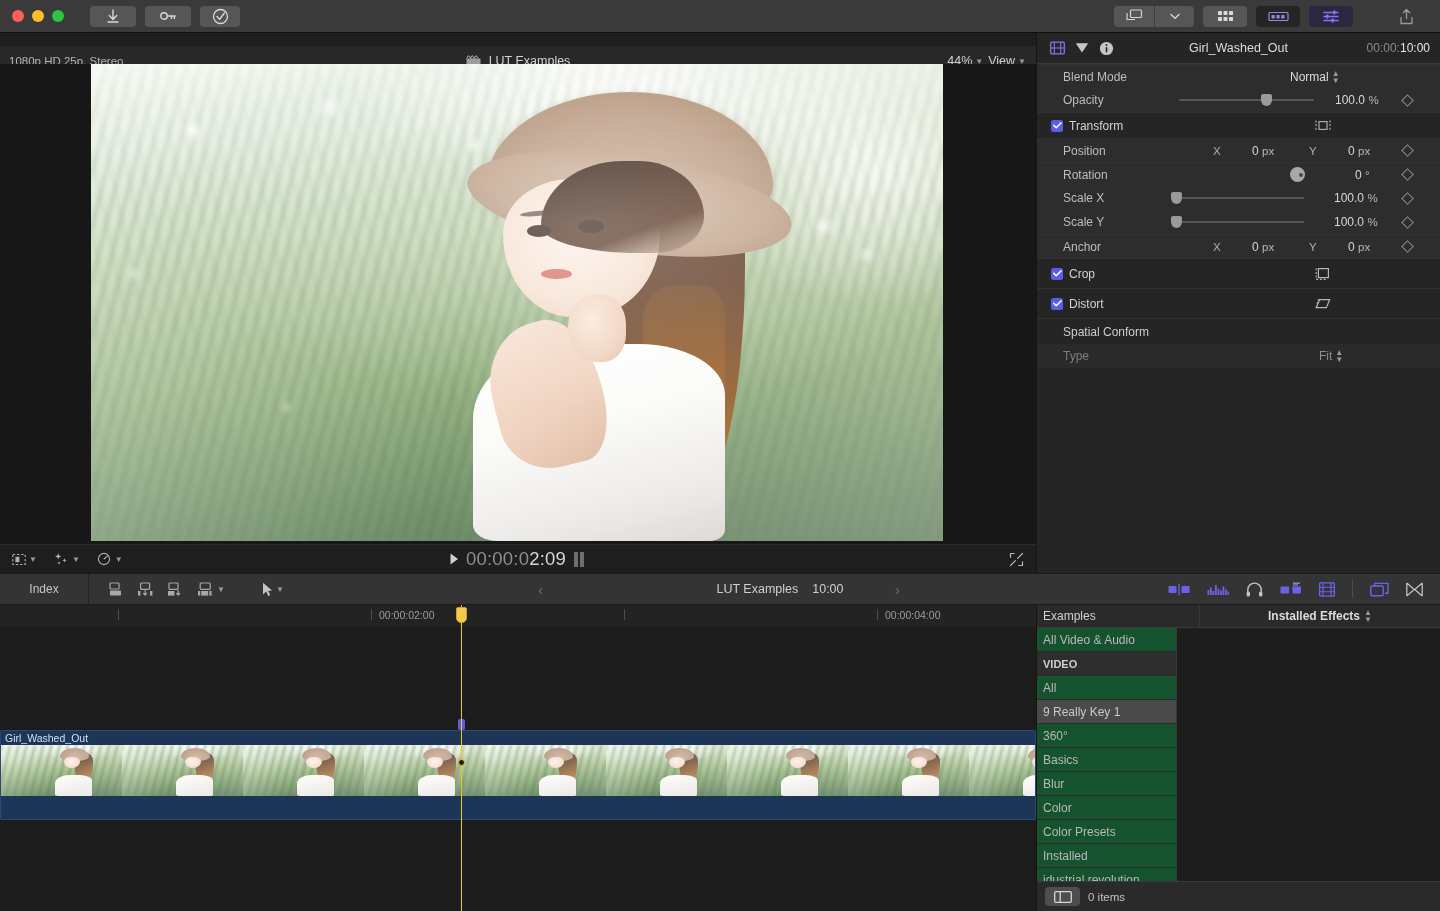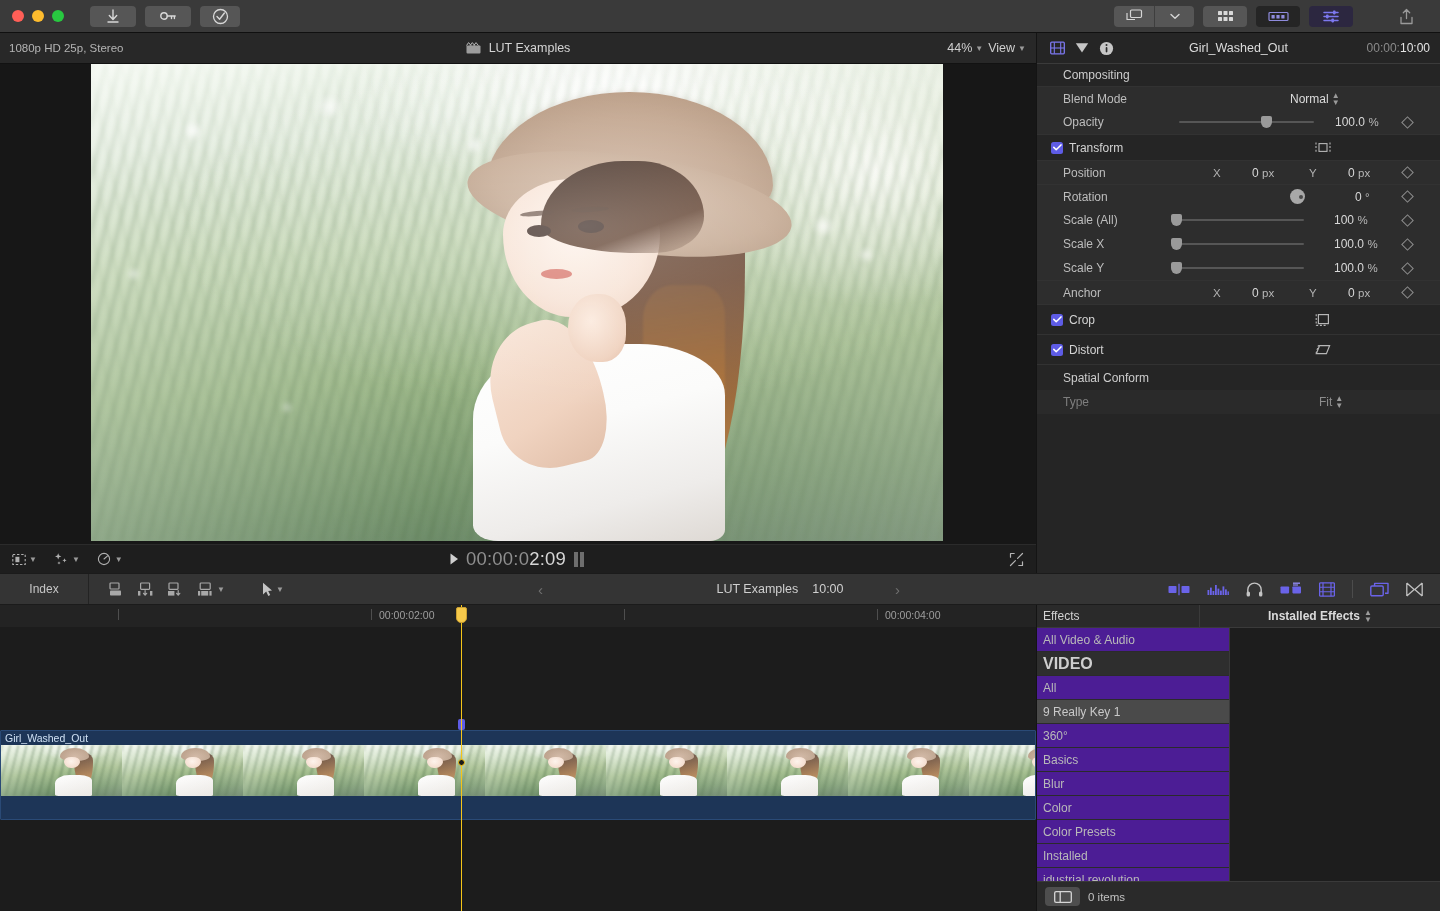--- a/index.html
+++ b/index.html
@@ -38,21 +38,21 @@
   .tb-left-btns { display: flex; gap: 9px; margin-left: 26px; }
   .tb-right-btns { position: absolute; right: 0; display: flex; align-items: center; gap: 9px; padding-right: 12px; }
 
   .seg { display: flex; }
   .seg .tbtn { border-radius: 0; }
   .seg .tbtn:first-child { border-radius: 4px 0 0 4px; }
   .seg .tbtn:last-child { border-radius: 0 4px 4px 0; border-left: 1px solid #3e3e3e; }
 
   
   .viewer-head {
-    position: absolute; left: 0; top: 33px; width: 1036px; height: 31px;
+    position: absolute; left: 0; top: 46px; width: 1036px; height: 31px;
     background: #282828; border-bottom: 1px solid #121212;
     display: flex; align-items: center;
   }
   .vh-left { font-size: 11.5px; color: #b4b4b4; margin-left: 9px; }
   .vh-center {
     position: absolute; left: 0; right: 0; display: flex;
     align-items: center; justify-content: center; gap: 8px;
     font-size: 12.5px; color: #d4d4d4; pointer-events: none;
   }
   .vh-right {
@@ -374,27 +374,27 @@
   .fx-h-left {
     width: 163px; display: flex; align-items: center; padding-left: 6px;
     font-size: 12px; color: #d2d2d2; border-right: 1px solid #3a3a3a; background: #2a2a2a;
   }
   .fx-h-right {
     flex: 1; display: flex; align-items: center; justify-content: center; gap: 4px;
     font-size: 12px; color: #dadada; background: #2a2a2a; font-weight: bold;
   }
   .fx-cols { position: absolute; left: 0; top: 23px; right: 0; bottom: 30px; display: flex; }
   .fx-list {
-    width: 193px; border-right: 1px solid #3a3a3a; overflow: hidden; background: #4c1d95;
+    width: 140px; border-right: 1px solid #3a3a3a; overflow: hidden; background: #14532d;
   }
   .fx-item {
     height: 24px; display: flex; align-items: center; padding-left: 6px;
     font-size: 12px; color: #b9b9b9; border-bottom: 1px solid #2b2b2b;
   }
-  .fx-item.header { background: #2e2e2e; color: #cfcfcf; font-weight: bold; font-size: 16px; }
+  .fx-item.header { background: #2e2e2e; color: #cfcfcf; font-weight: bold; font-size: 11px; }
   .fx-item.sel { background: #4a4a4a; color: #c9c9c9; }
   .fx-grid { flex: 1; background: #1d1d1d; }
   .fx-bottom {
     position: absolute; left: 0; right: 0; bottom: 0; height: 30px;
     background: #2a2a2a; border-top: 1px solid #3a3a3a;
     display: flex; align-items: center; padding: 0 8px; gap: 8px;
   }
   .fx-sidebtn {
     width: 35px; height: 19px; background: #4e4e4e; border-radius: 4px;
     display: flex; align-items: center; justify-content: center; color: #d6d6d6;
@@ -631,21 +631,20 @@
               <circle cx="7.5" cy="7.5" r="6.6" fill="#c6c6c6"></circle>
               <rect x="6.7" y="6.1" width="1.7" height="5.3" rx="0.8" fill="#2c2c2c"></rect>
               <circle cx="7.5" cy="4.1" r="1" fill="#2c2c2c"></circle>
             </svg>
         </span>
       </div>
       <div class="insp-title">Girl_Washed_Out</div>
       <div class="insp-dur"><span class="dim">00:00:</span><span class="lit">10:00</span></div>
     </div>
 
-    <div class="sect-head">Compositing</div>
 
     <div class="row band row-sep">
       <div class="row-label">Blend Mode</div>
       <div style="position:absolute;left:253px;" class="popup">
         <span>Normal</span>
         <span class="updown">
             <span>▲</span>
             <span>▼</span>
           </span>
       </div>
@@ -695,30 +694,20 @@
     <div class="row band row-sep">
       <div class="row-label">Rotation</div>
       <div class="dial" style="left:253px; top:4px;"></div>
       <span style="position:absolute;left:318px">
         <span class="num">0</span>
         <span class="unit">°</span>
       </span>
       <div class="kf"></div>
     </div>
 
-    <div class="row band">
-      <div class="row-label">Scale (All)</div>
-      <div class="slider" style="left:142px; top:11px; width:125px;"></div>
-      <div class="knob" style="left:134px; top:6px;"></div>
-      <span style="position:absolute;left:297px">
-        <span class="num">100</span>
-        <span class="unit">%</span>
-      </span>
-      <div class="kf"></div>
-    </div>
 
     <div class="row band">
       <div class="row-label">Scale X</div>
       <div class="slider" style="left:142px; top:11px; width:125px;"></div>
       <div class="knob" style="left:134px; top:6px;"></div>
       <span style="position:absolute;left:297px">
         <span class="num">100.0</span>
         <span class="unit">%</span>
       </span>
       <div class="kf"></div>
@@ -1009,21 +998,21 @@
       <div class="skimmer-dot" style="left:458px; top:132px;"></div>
     </div>
 
     <div class="playhead" style="left:461px;">
       <div class="ph-handle"></div>
     </div>
   </div>
 
   <div class="effects">
     <div class="fx-headrow">
-      <div class="fx-h-left">Effects</div>
+      <div class="fx-h-left">Examples</div>
       <div class="fx-h-right">
         <span>Installed Effects</span>
         <span class="updown">
             <span>▲</span>
             <span>▼</span>
           </span>
       </div>
     </div>
 
     <div class="fx-cols">

